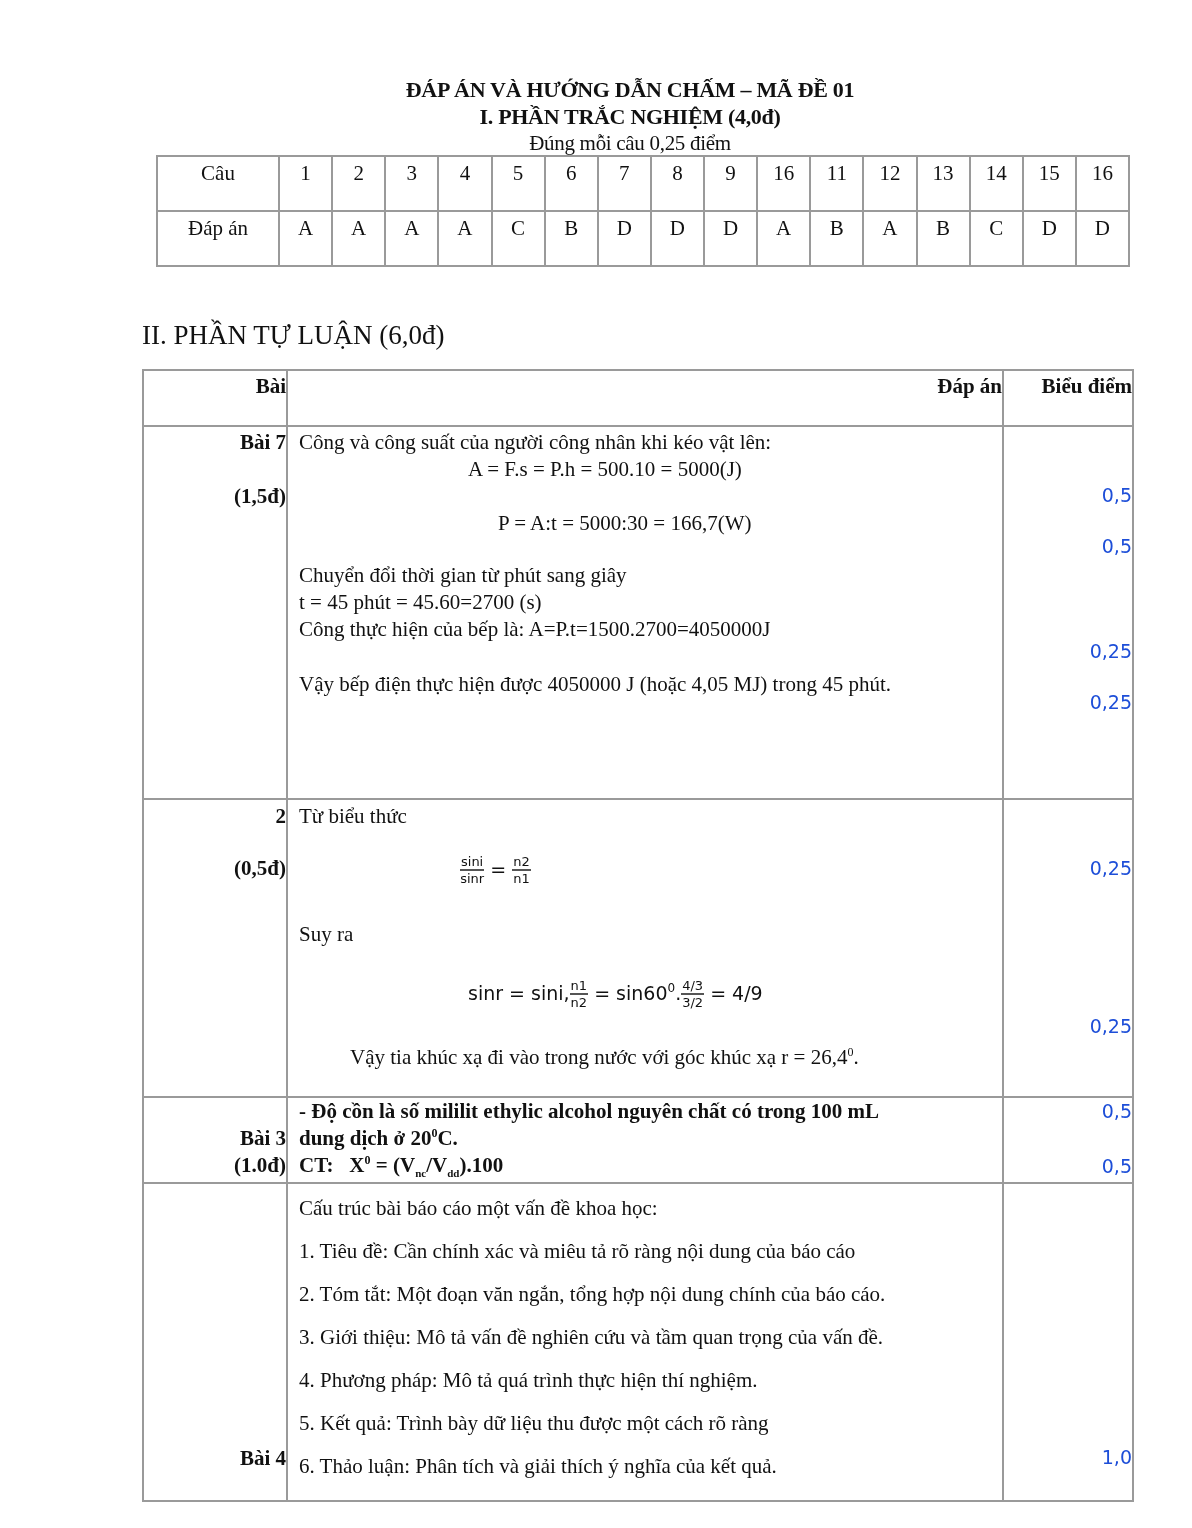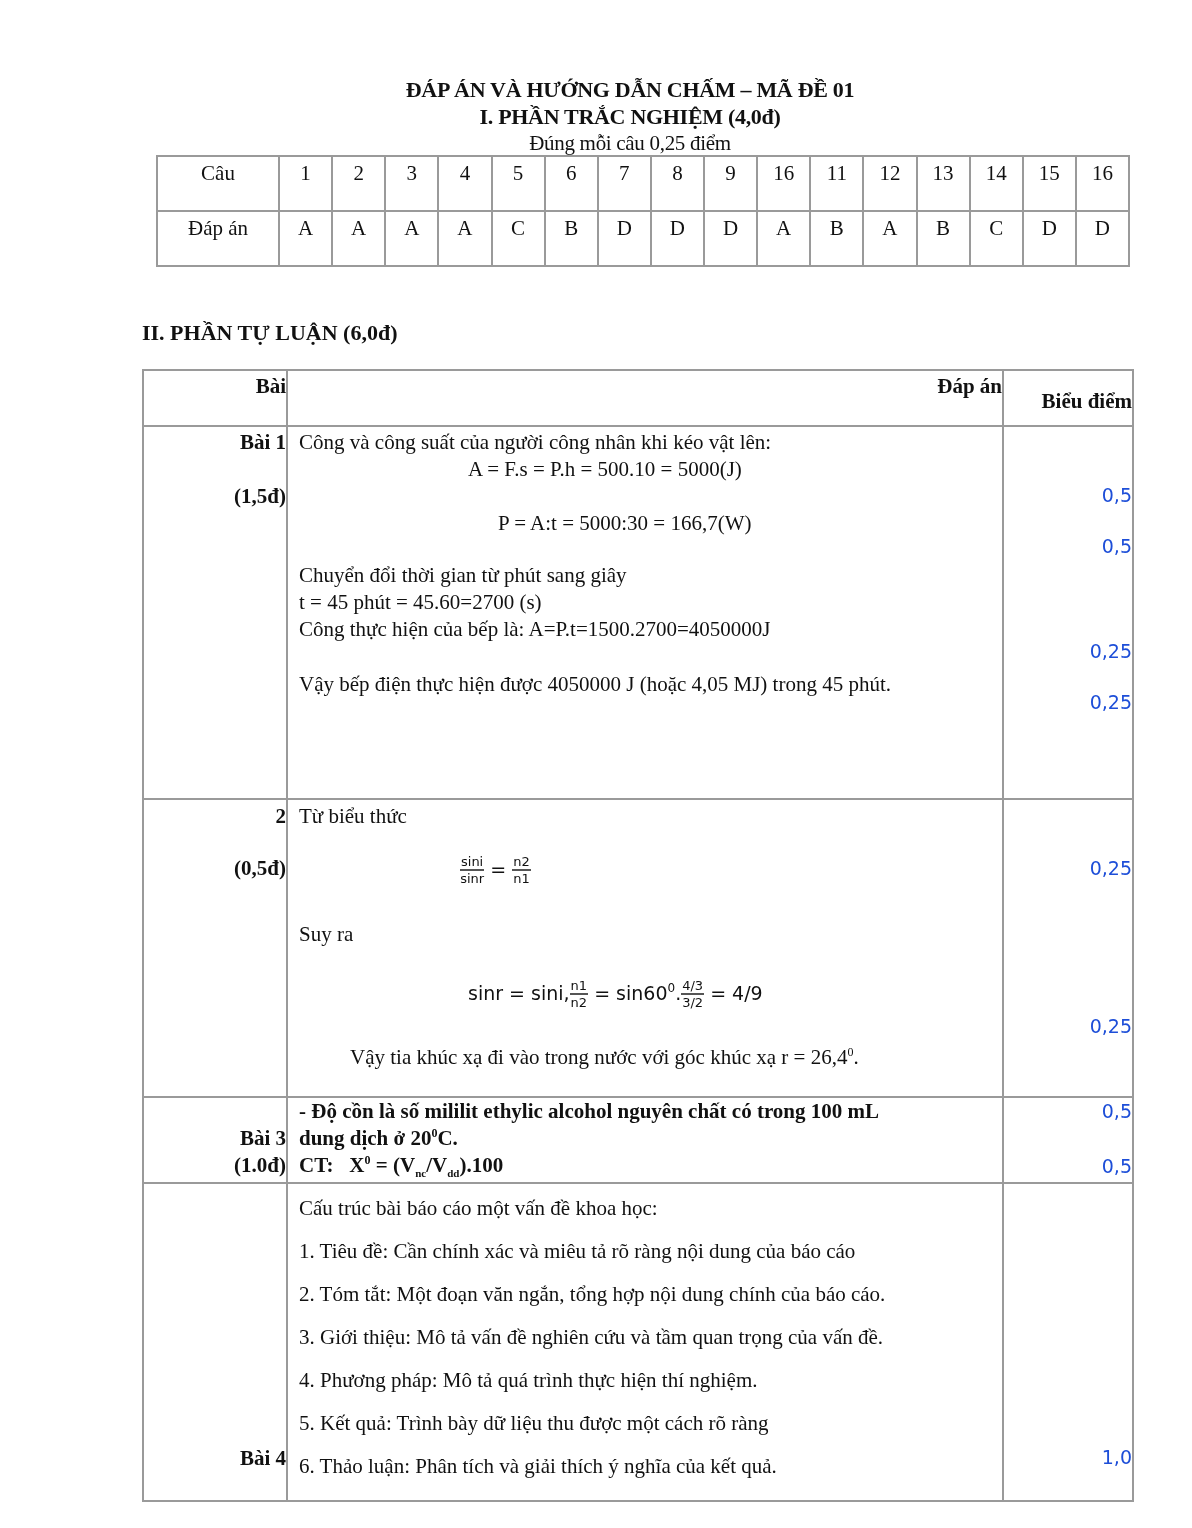--- a/index.html
+++ b/index.html
@@ -17,21 +17,21 @@
     position: absolute; left: 156px; top: 155px; width: 974px; height: 111px;
     border-collapse: collapse; table-layout: fixed;
   }
   table.mc td {
     border: 2px solid #9a9a9a; text-align: center; vertical-align: top;
     padding-top: 4px; font-size: 21px;
   }
   table.mc tr { height: 55px; margin-top: 27px; }
   table.mc td.hdr { width: 118px; }
 
-  .sec2 { position: absolute; left: 142px; top: 320px; font-weight: bold; font-size: 22px; }
+  .sec2 { position: absolute; left: 142px; top: 320px; font-weight: normal; font-size: 27px; }
 
   table.essay {
     position: absolute; left: 142px; top: 369px; width: 988px;
     border-collapse: collapse; table-layout: fixed;
   }
   table.essay td { border: 2px solid #9a9a9a; vertical-align: top; padding: 0; }
   .c-bai { width: 142px; }
   .c-ans { width: 714px; }
   .c-pts { width: 128px; }
   .cell { position: relative; }
@@ -95,27 +95,27 @@
 </tbody>
   </table>
 
 <div class="sec2">II. PHẦN TỰ LUẬN (6,0đ)</div>
 
 <table class="essay">
   <tbody>
       <tr style="height:56px">
     <td class="c-bai bold center" style="padding-top:3px">Bài</td>
     <td class="c-ans bold center" style="padding-top:3px">Đáp án</td>
-    <td class="c-pts bold center" style="padding-top:18px">Biểu điểm</td>
+    <td class="c-pts bold center" style="padding-top:3px">Biểu điểm</td>
   </tr>
 
   <tr style="height:366px">
     <td class="c-bai">
       <div class="cell" style="height:366px">
-        <div class="abs bold center" style="left:0;right:0;top:3px">Bài 1</div>
+        <div class="abs bold center" style="left:0;right:0;top:3px">Bài 7</div>
         <div class="abs bold center" style="left:0;right:0;top:57px">(1,5đ)</div>
       </div>
     </td>
     <td class="c-ans">
       <div class="cell" style="height:371px">
         <div class="abs" style="left:11px;top:3px">Công và công suất của người công nhân khi kéo vật lên:</div>
         <div class="abs" style="left:180px;top:30px">A = F.s = P.h = 500.10 = 5000(J)</div>
         <div class="abs" style="left:210px;top:84px">P = A:t = 5000:30 = 166,7(W)</div>
         <div class="abs" style="left:11px;top:136px">Chuyển đổi thời gian từ phút sang giây</div>
         <div class="abs" style="left:11px;top:163px">t = 45 phút = 45.60=2700 (s)</div>

